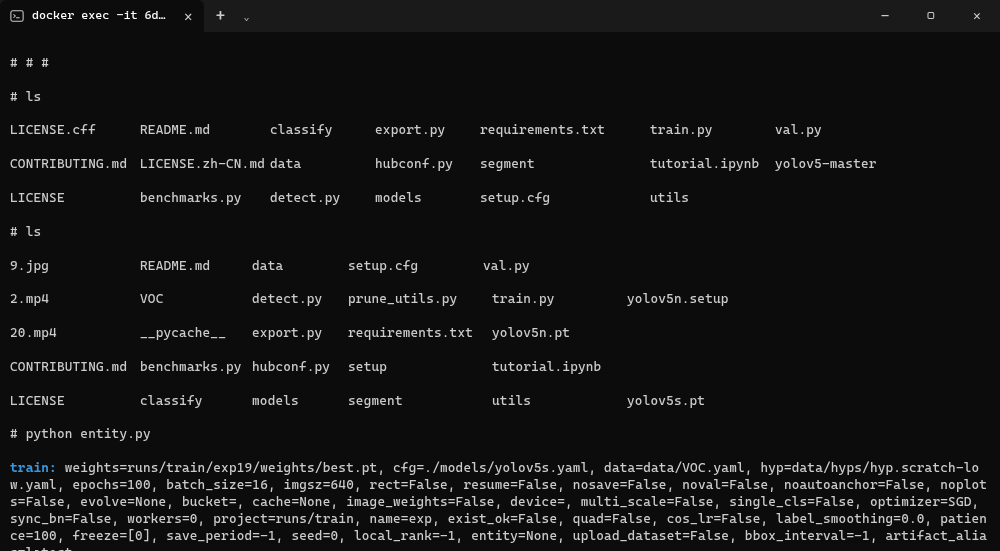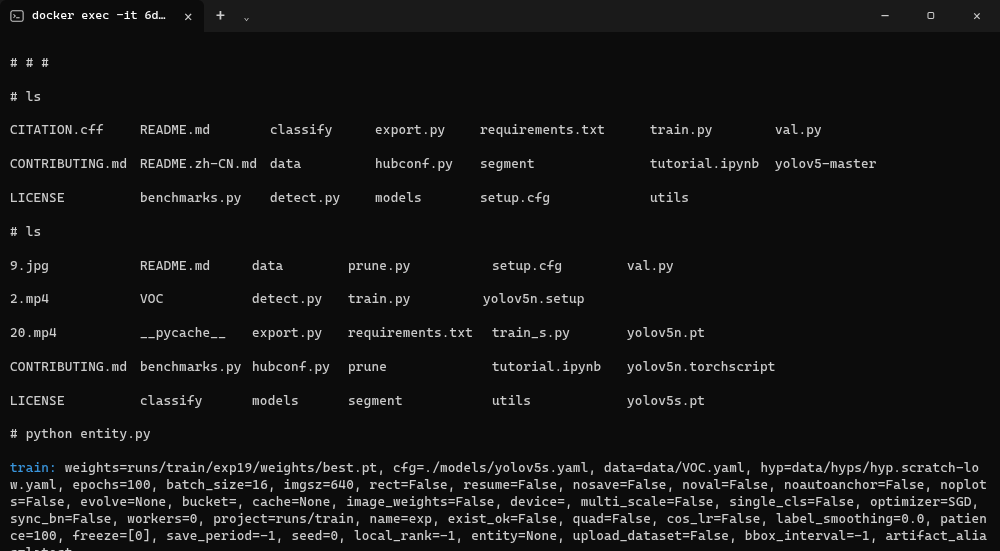--- a/index.html
+++ b/index.html
@@ -49,21 +49,21 @@
 .col { display:inline-block; }
 .w1 { width: 130px; }
 .w2 { width: 130px; }
 .w3 { width: 105px; }
 .w5 { width: 170px; }
 .w6 { width: 125px; }
 .wa { width: 112px; }
 .wb { width: 96px; }
 .wd { width: 144px; }
 .we { width: 135px; }
-.c-cyan { color: #3a96dd; font-weight: normal;}
+.c-cyan { color: #3a96dd; font-weight: bold;}
 </style>
 </head>
 <body>
 
 <div class="titlebar">
   <div class="tab">
     <span class="term-icon">
       <svg viewBox="0 0 16 16">
           <rect x="1" y="2" width="14" height="12" rx="2" fill="none" stroke="#ccc" stroke-width="1.2"></rect>
           <path d="M4 6 L6 8 L4 10" fill="none" stroke="#ccc" stroke-width="1.2"></path>
@@ -78,28 +78,28 @@
   <div class="wincontrols">
     <div class="btn">—</div>
     <div class="btn">▢</div>
     <div class="btn close">✕</div>
   </div>
 </div>
 
 <div class="term">
 <div># # #</div>
 <div># ls</div>
-<div class="row"><span class="col w1">CITATION.cff</span><span class="col w2">README.md</span><span class="col w3">classify</span><span class="col w3">export.py</span><span class="col w5">requirements.txt</span><span class="col w6">train.py</span><span class="col">val.py</span></div>
-<div class="row"><span class="col w1">CONTRIBUTING.md</span><span class="col w2">README.zh-CN.md</span><span class="col w3">data</span><span class="col w3">hubconf.py</span><span class="col w5">segment</span><span class="col w6">tutorial.ipynb</span><span class="col">yolov5-master</span></div>
+<div class="row"><span class="col w1">LICENSE.cff</span><span class="col w2">README.md</span><span class="col w3">classify</span><span class="col w3">export.py</span><span class="col w5">requirements.txt</span><span class="col w6">train.py</span><span class="col">val.py</span></div>
+<div class="row"><span class="col w1">CONTRIBUTING.md</span><span class="col w2">LICENSE.zh-CN.md</span><span class="col w3">data</span><span class="col w3">hubconf.py</span><span class="col w5">segment</span><span class="col w6">tutorial.ipynb</span><span class="col">yolov5-master</span></div>
 <div class="row"><span class="col w1">LICENSE</span><span class="col w2">benchmarks.py</span><span class="col w3">detect.py</span><span class="col w3">models</span><span class="col w5">setup.cfg</span><span class="col w6">utils</span></div>
 <div># ls</div>
-<div class="row"><span class="col w1">9.jpg</span><span class="col wa">README.md</span><span class="col wb">data</span><span class="col wd">prune.py</span><span class="col we">setup.cfg</span><span class="col">val.py</span></div>
-<div class="row"><span class="col w1">2.mp4</span><span class="col wa">VOC</span><span class="col wb">detect.py</span><span class="col we">train.py</span><span class="col">yolov5n.setup</span></div>
-<div class="row"><span class="col w1">20.mp4</span><span class="col wa">__pycache__</span><span class="col wb">export.py</span><span class="col wd">requirements.txt</span><span class="col we">train_s.py</span><span class="col">yolov5n.pt</span></div>
-<div class="row"><span class="col w1">CONTRIBUTING.md</span><span class="col wa">benchmarks.py</span><span class="col wb">hubconf.py</span><span class="col wd">prune</span><span class="col we">tutorial.ipynb</span><span class="col">yolov5n.torchscript</span></div>
+<div class="row"><span class="col w1">9.jpg</span><span class="col wa">README.md</span><span class="col wb">data</span><span class="col we">setup.cfg</span><span class="col">val.py</span></div>
+<div class="row"><span class="col w1">2.mp4</span><span class="col wa">VOC</span><span class="col wb">detect.py</span><span class="col wd">prune_utils.py</span><span class="col we">train.py</span><span class="col">yolov5n.setup</span></div>
+<div class="row"><span class="col w1">20.mp4</span><span class="col wa">__pycache__</span><span class="col wb">export.py</span><span class="col wd">requirements.txt</span><span class="col">yolov5n.pt</span></div>
+<div class="row"><span class="col w1">CONTRIBUTING.md</span><span class="col wa">benchmarks.py</span><span class="col wb">hubconf.py</span><span class="col wd">setup</span><span class="col we">tutorial.ipynb</span></div>
 <div class="row"><span class="col w1">LICENSE</span><span class="col wa">classify</span><span class="col wb">models</span><span class="col wd">segment</span><span class="col we">utils</span><span class="col">yolov5s.pt</span></div>
 <div># python entity.py</div>
 <div class="wrap"><span class="c-cyan">train:</span><span> weights=runs/train/exp19/weights/best.pt, cfg=./models/yolov5s.yaml, data=data/VOC.yaml, hyp=data/hyps/hyp.scratch-low.yaml, epochs=100, batch_size=16, imgsz=640, rect=False, resume=False, nosave=False, noval=False, noautoanchor=False, noplots=False, evolve=None, bucket=, cache=None, image_weights=False, device=, multi_scale=False, single_cls=False, optimizer=SGD, sync_bn=False, workers=0, project=runs/train, name=exp, exist_ok=False, quad=False, cos_lr=False, label_smoothing=0.0, patience=100, freeze=[0], save_period=-1, seed=0, local_rank=-1, entity=None, upload_dataset=False, bbox_interval=-1, artifact_alias=latest</span></div>
 
 
 
 
 
 
 

